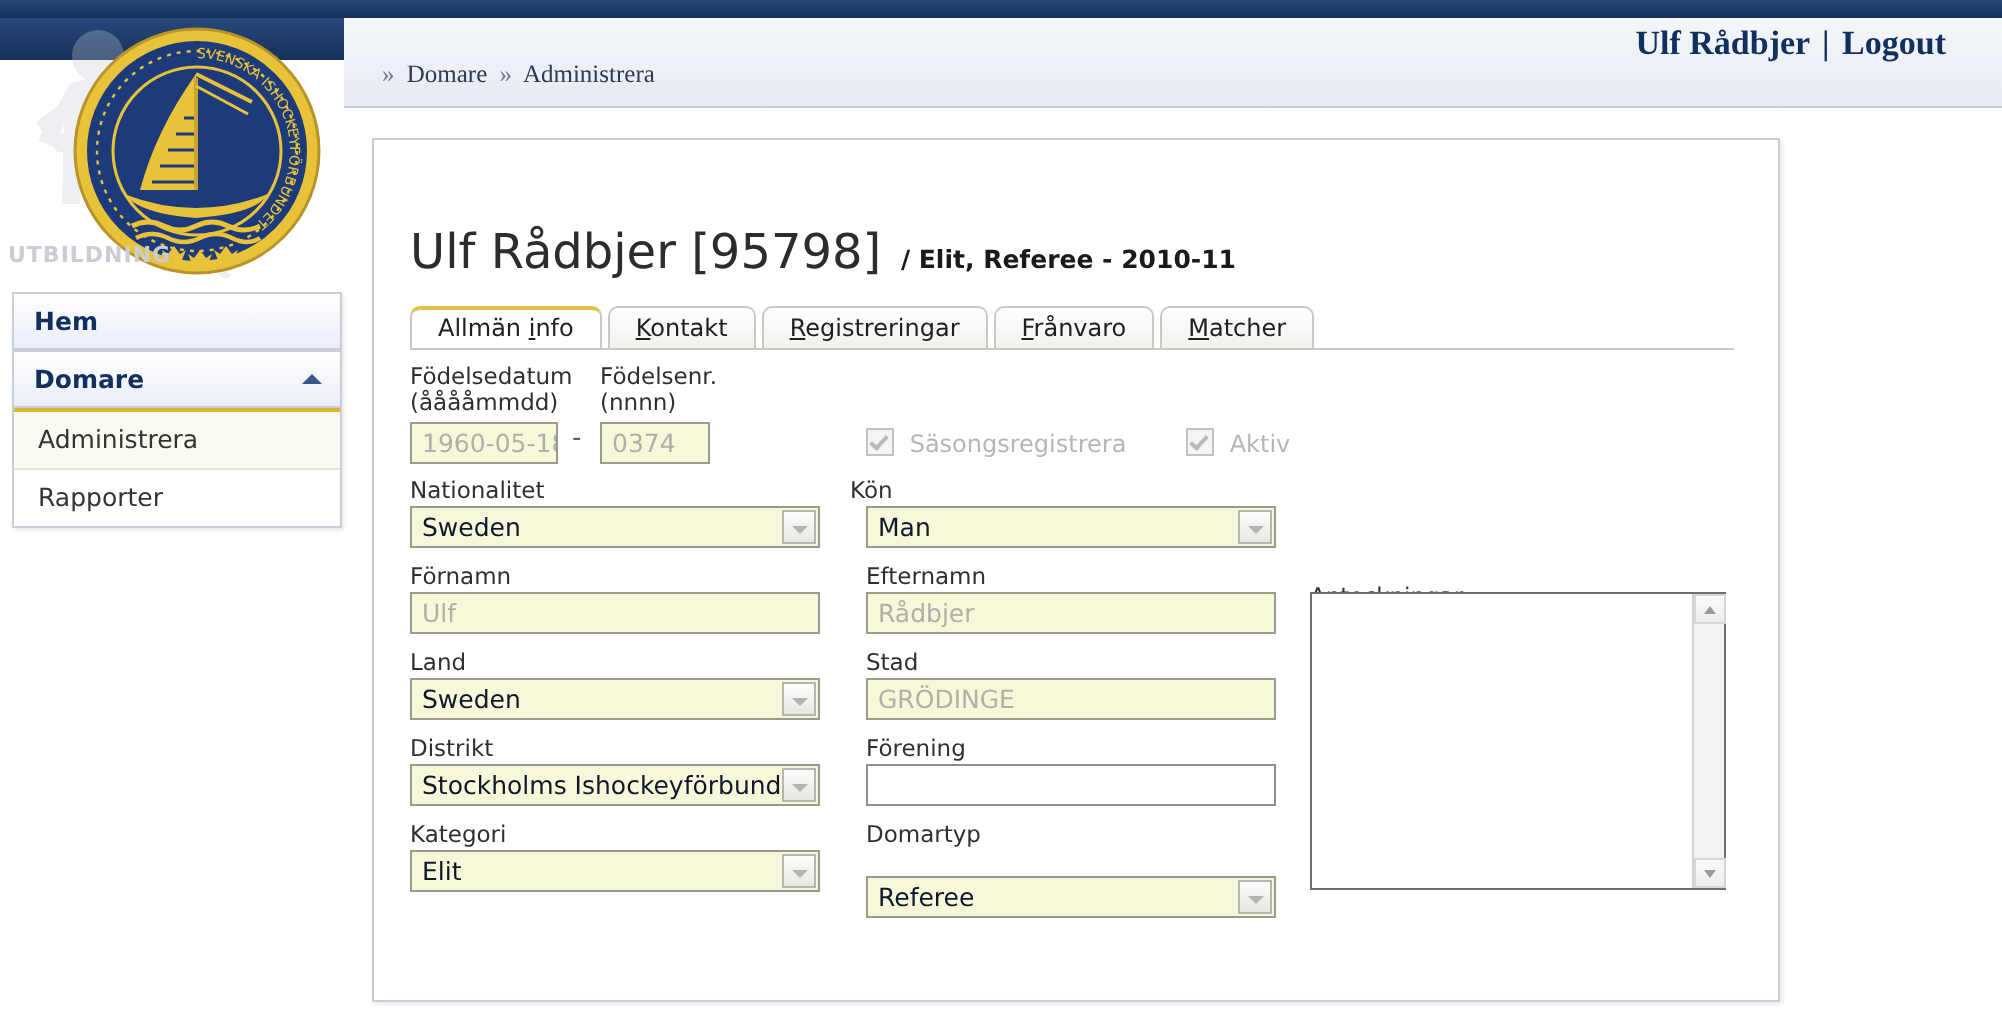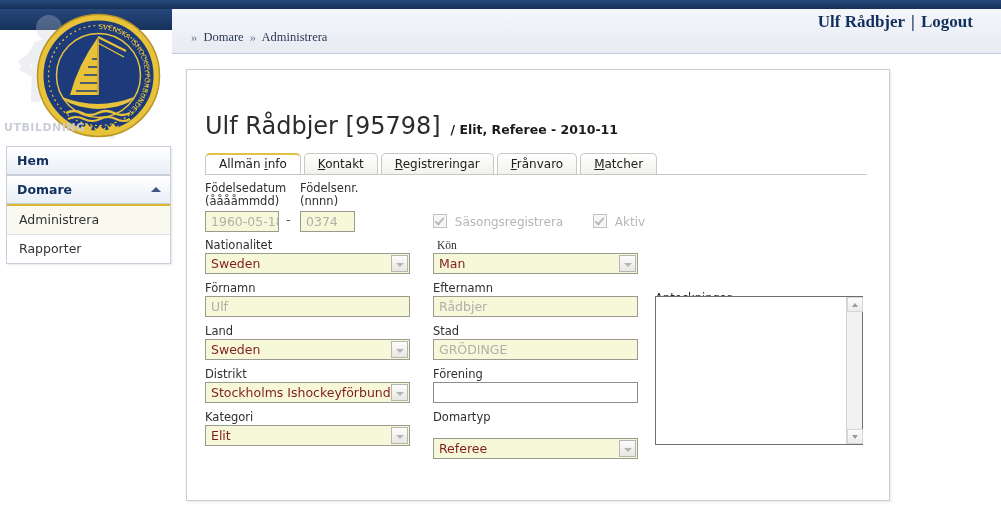--- a/index.html
+++ b/index.html
@@ -252,21 +252,21 @@
     overflow: hidden;
     white-space: nowrap;
   }
   .ctl.editable {
     background: #ffffff;
     border: 1px solid #8f8f8f;
     color: #333333;
   }
   .ctl.select {
     padding-right: 20px;
-    color: #7f1d1d;
+    color: #0f172a;
   }
   .ctl.select .arrowbtn {
     position: absolute;
     right: 1px; top: 1px;
     width: 17px; height: 17px;
     background: linear-gradient(180deg, #fdfdfd 0%, #e6e6e2 100%);
     border: 1px solid #b6b6ae;
     box-sizing: border-box;
   }
   .ctl.select .arrowbtn i {
@@ -474,21 +474,21 @@
       </div>
 
       <div class="field-label" style="left:0; top:57px;">Nationalitet</div>
       <div class="ctl select" style="left:0; top:71px; width:205px;">
         <span>Sweden</span>
         <span class="arrowbtn">
             <i></i>
           </span>
       </div>
 
-      <div class="field-label" style="left:232px; top:57px;font-family:Liberation Serif, serif;">Kön</div>
+      <div class="field-label" style="left:220px; top:57px;">Kön</div>
       <div class="ctl select" style="left:228px; top:71px; width:205px;">
         <span>Man</span>
         <span class="arrowbtn">
             <i></i>
           </span>
       </div>
 
       <div class="field-label" style="left:0; top:100px;">Förnamn</div>
       <div class="ctl" style="left:0; top:114px; width:205px;">Ulf</div>
 

